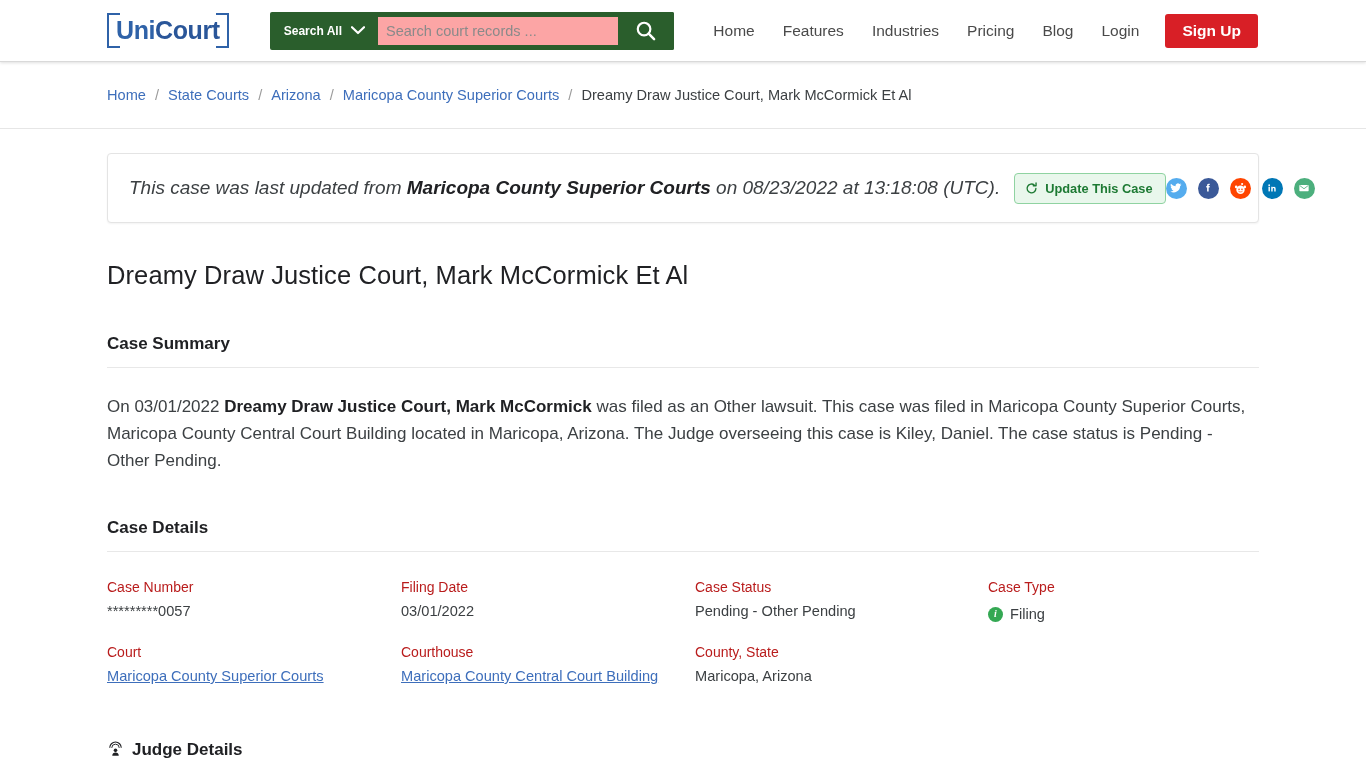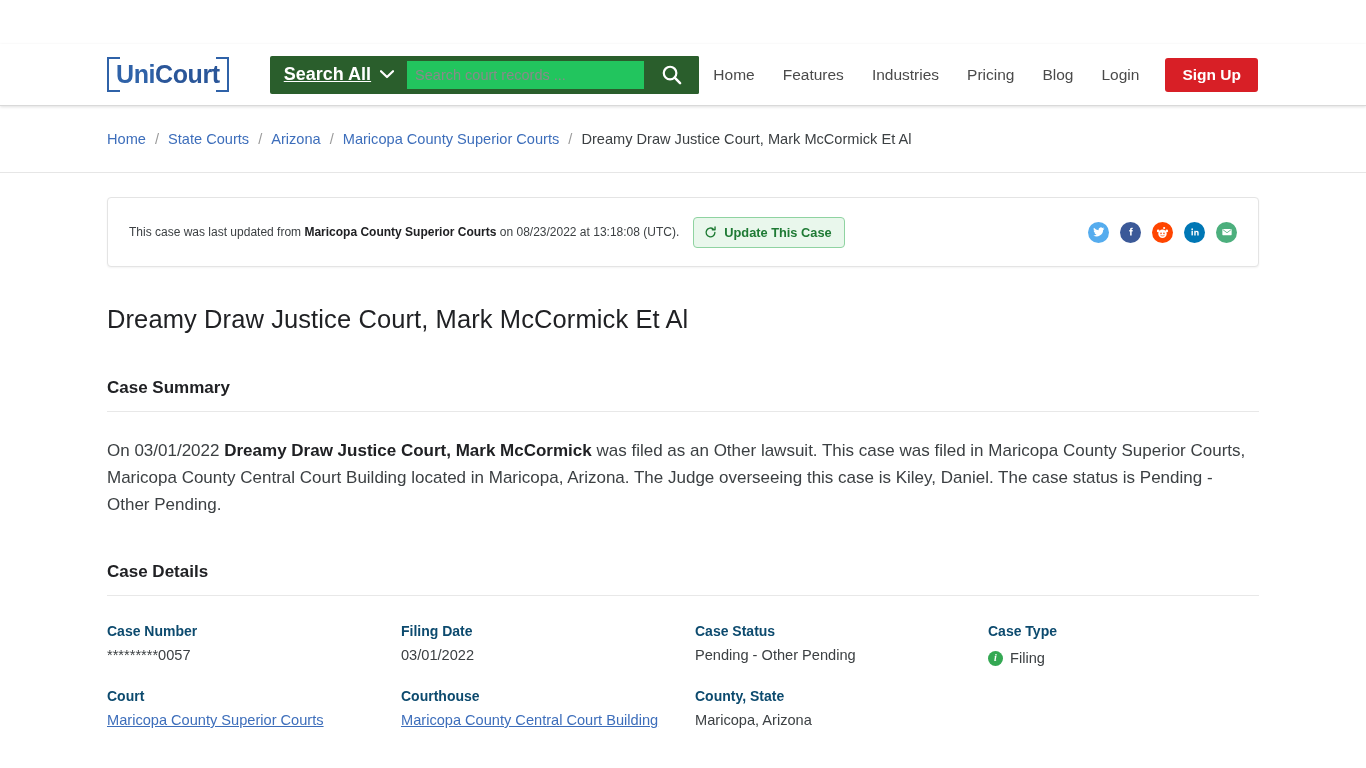--- a/index.html
+++ b/index.html
@@ -15,21 +15,20 @@
   
   .header {
     position: relative;
     height: 62px;
     background: #ffffff;
     border-bottom: 1px solid #d9d9d9;
     box-shadow: 0 1px 3px rgba(0,0,0,0.13);
     display: flex;
     align-items: center;
     z-index: 20;
-    margin-top: 44px;
   }
   .logo-wrap {
     margin-left: 107px;
     display: flex;
     align-items: center;
     text-decoration: none;
   }
   .logo-box {
     position: relative;
     padding: 5px 9px;
@@ -66,33 +65,32 @@
     border-radius: 2px;
     overflow: hidden;
   }
   .search-all {
     display: flex;
     align-items: center;
     gap: 9px;
     padding: 0 13px 0 14px;
     height: 100%;
     color: #ffffff;
-    font-size: 18px;
+    font-size: 12px;
     font-weight: bold;
     cursor: pointer;
     white-space: nowrap;
-    text-decoration: underline;
   }
   .caret { display: block; }
   .search-input {
     width: 240px;
     height: 28px;
     border: none;
     outline: none;
-    background: #22c55e;
+    background: #fca5a5;
     font-size: 14.5px;
     color: #444;
     padding: 0 8px;
     font-family: "Liberation Sans", sans-serif;
   }
   .search-input::placeholder { color: #8a8a8a; }
   .search-btn {
     width: 56px;
     height: 38px;
     background: #2a5e2c;
@@ -148,21 +146,21 @@
     margin-top: 24px;
     height: 70px;
     background: #ffffff;
     border: 1px solid #e4e4e4;
     border-radius: 4px;
     box-shadow: 0 1px 2px rgba(0,0,0,0.05);
     display: flex;
     align-items: center;
     padding: 0 21px 0 21px;
   }
-  .banner-text { font-size: 12px; color: #3c4043; white-space: nowrap; }
+  .banner-text { font-size: 19px; color: #3c4043; white-space: nowrap; font-style: italic; }
   .banner-text b { color: #202124; font-weight: bold; }
   .update-btn {
     margin-left: 14px;
     display: inline-flex;
     align-items: center;
     gap: 7px;
     background: #e9f7ec;
     border: 1px solid #8fd3a1;
     border-radius: 4px;
     color: #1e7a34;
@@ -226,22 +224,22 @@
   .summary-text b { color: #202124; font-weight: bold; }
 
   .detail-grid {
     margin-top: 27px;
     display: grid;
     grid-template-columns: 294px 294px 293px 1fr;
     row-gap: 22px;
   }
   .field-label {
     font-size: 14px;
-    font-weight: bold;
-    color: #0c4a6e;
+    font-weight: normal;
+    color: #b91c1c;
     margin-bottom: 8px;
   }
   .field-value {
     font-size: 14.6px;
     color: #3c4043;
   }
   .field-value a {
     color: #3d6ebb;
     text-decoration: underline;
   }

